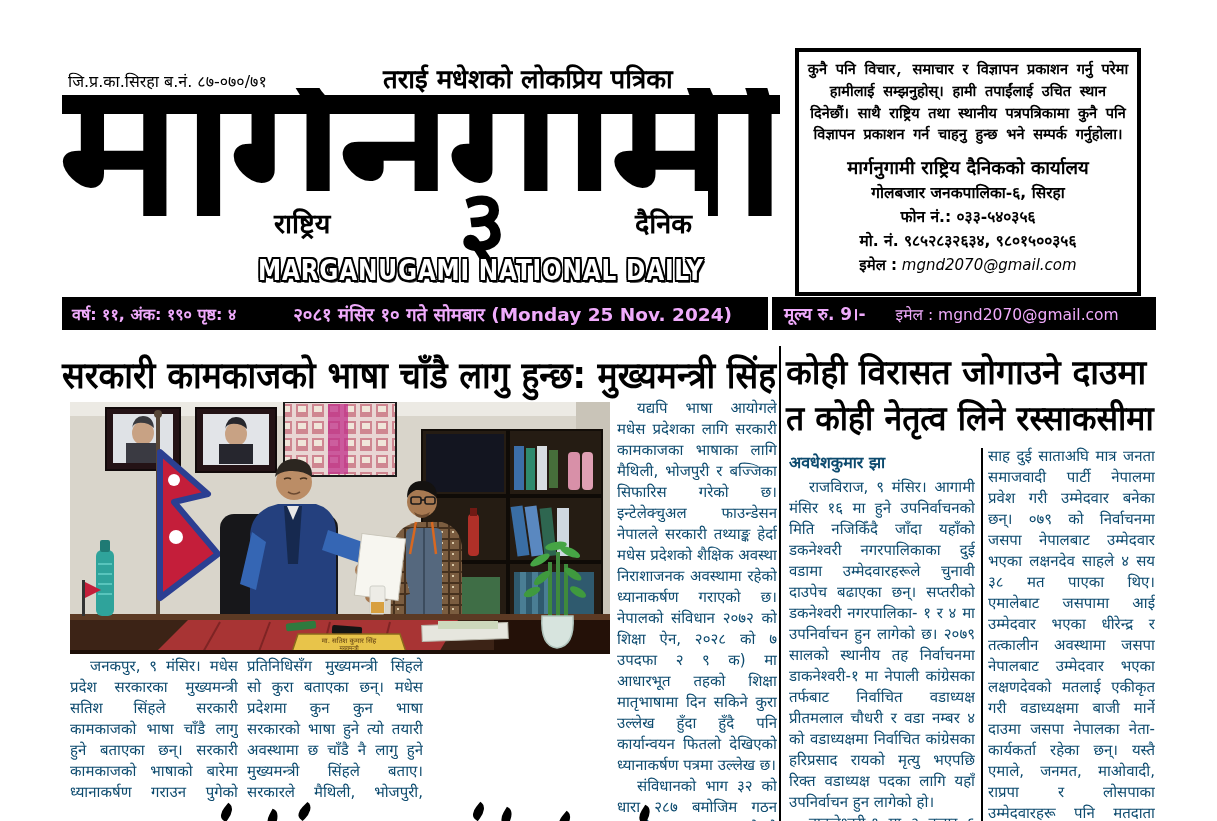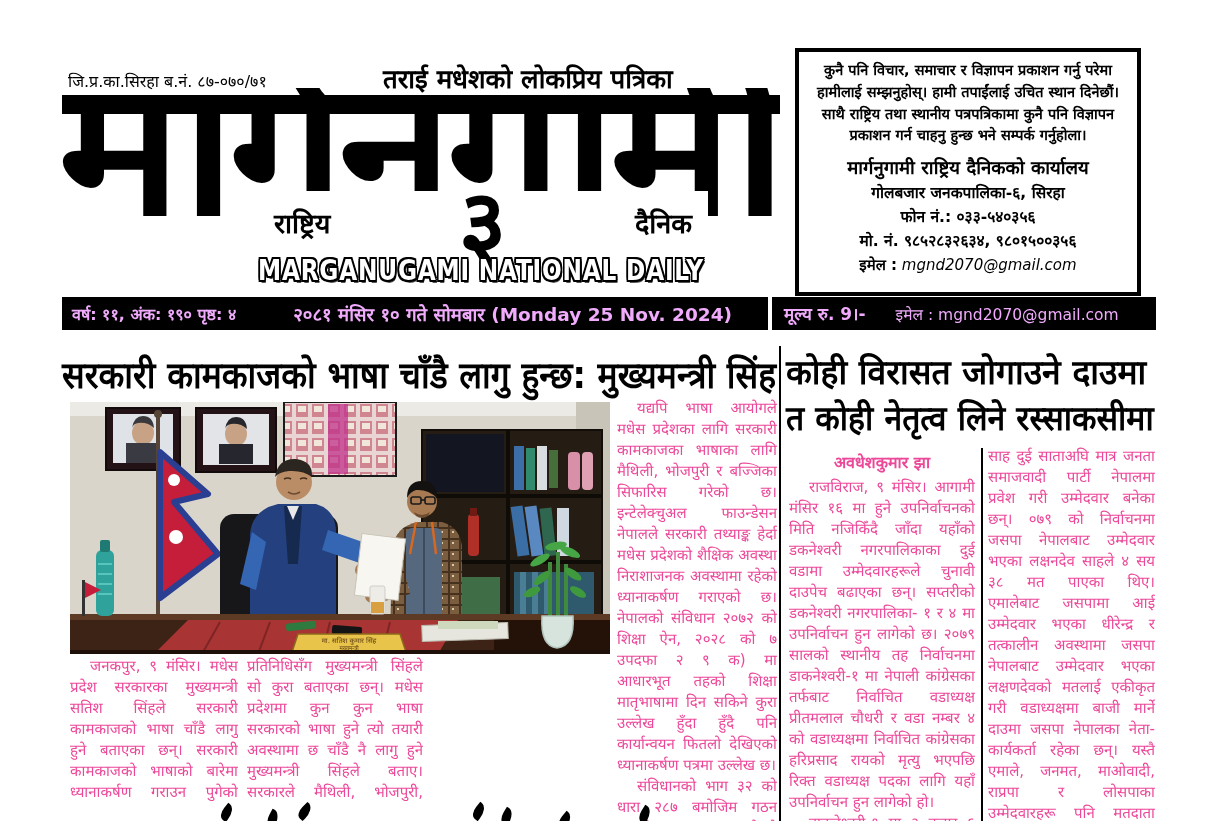--- a/index.html
+++ b/index.html
@@ -34,21 +34,21 @@
     text-align:center; font-size:29px; font-weight:900; letter-spacing:1px;
     color:#fff; white-space:nowrap;
     text-shadow:-2px -2px 0 #000, 2px -2px 0 #000, -2px 2px 0 #000, 2px 2px 0 #000,
                 -2px 0 0 #000, 2px 0 0 #000, 0 -2px 0 #000, 0 2px 0 #000, 2px 3px 0 #555;
   }
 
   .notice-box {
     left:795px; top:48px; width:346px; height:248px; border:4px solid #000;
     padding:8px 8px 4px 8px; text-align:center;
   }
-  .notice-text { font-size:14.5px; font-weight:bold; line-height:1.5; }
+  .notice-text { font-size:14.5px; font-weight:bold; line-height:1.5;font-family:Liberation Mono, monospace; }
   .office-title { font-size:18.5px; font-weight:bold; margin-top:7px; }
   .office-line { font-size:15.5px; font-weight:bold; margin-top:2px; }
   .office-email { font-size:15px; margin-top:3px; }
   .office-email .lbl { font-weight:bold; }
   .office-email .adr { font-style:italic; }
 
   .infobar { left:62px; top:297px; width:1094px; height:33px; display:flex; gap:4px; }
   .infobar-seg { background:#000; color:#f0abfc; display:flex; align-items:center; height:100%; }
   .seg1 { flex:0 0 706px; justify-content:space-between; padding:0 36px 0 10px; }
   .seg2 { flex:1; gap:30px; padding:0 12px; }
@@ -61,24 +61,24 @@
   .lead-headline { left:62px; top:348px; width:716px; font-size:37px; font-weight:bold; white-space:nowrap; }
   .v-divider-1 { left:779px; top:346px; width:2px; height:475px; background:#000; }
   .v-divider-2 { left:981px; top:448px; width:1.5px; height:373px; background:#000; }
 
   .second-headline { left:786px; top:350px; width:372px; }
   .second-headline .hl { font-size:34px; font-weight:bold; white-space:nowrap; line-height:1.34; }
 
   .photo { left:70px; top:402px; width:540px; height:252px; }
   .photo svg { display:block; width:100%; height:100%; }
 
-  .body-text { font-size:15px; line-height:1.40; text-align:justify; color:#ec4899; overflow:hidden; }
+  .body-text { font-size:15px; line-height:1.40; text-align:justify; color:#0c4a6e; overflow:hidden; }
   .body-text p { margin:0; }
   .ind { text-indent:20px; }
-  .byline { font-size:16px; font-weight:bold; margin-bottom:3px; text-align:center; }
+  .byline { font-size:16px; font-weight:bold; margin-bottom:3px; text-align:left; }
 
   .col-l1 { left:70px;  top:656px; width:168px; height:146px; }
   .col-l2 { left:247px; top:656px; width:176px; height:146px; }
   .col-l3 { left:432px; top:656px; width:176px; height:146px; }
   .col-l4 { left:617px; top:398px; width:160px; height:423px; }
   .col-r1 { left:789px; top:452px; width:186px; height:369px; }
   .col-r2 { left:988px; top:446px; width:167px; height:375px; }
 
   
   .frag { position:absolute; width:10px; height:17px; background:#000;

